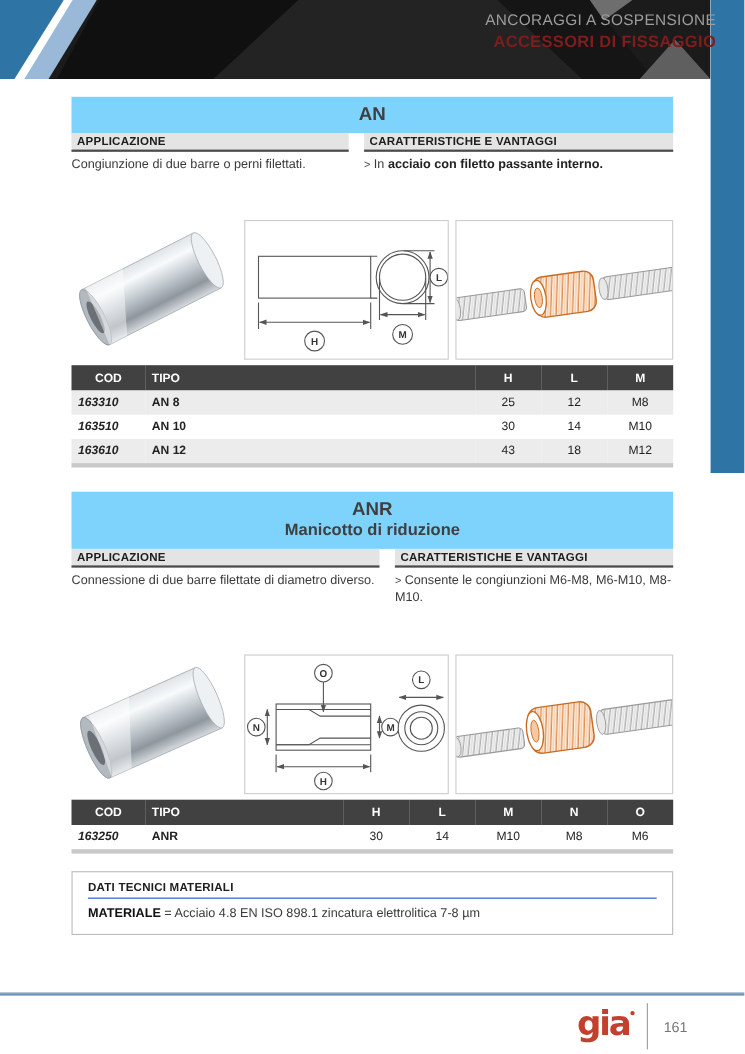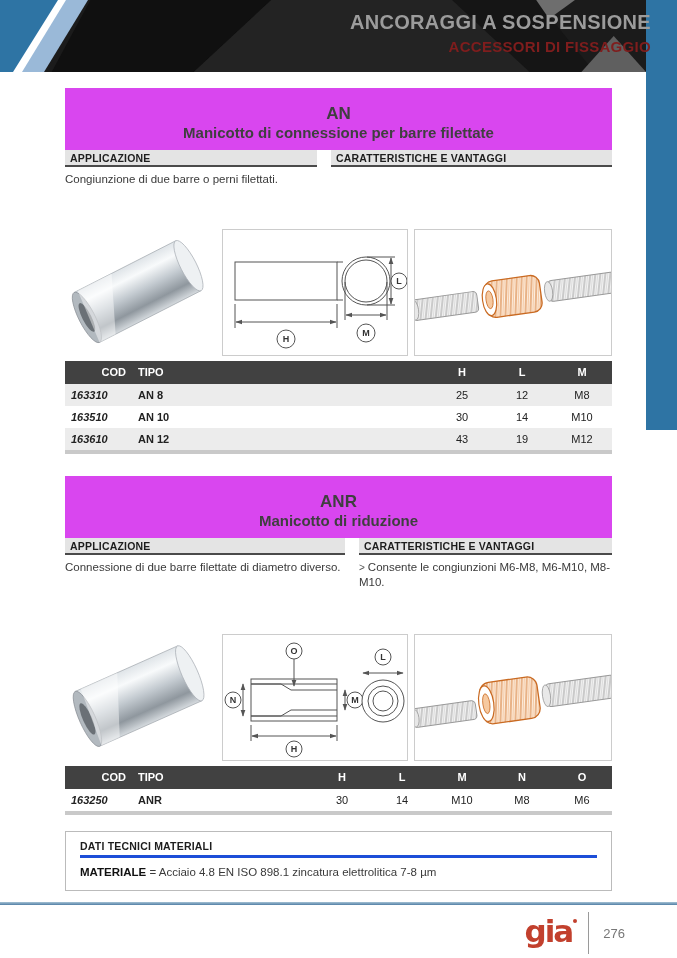--- a/index.html
+++ b/index.html
@@ -9,32 +9,32 @@
   
   .header{position:absolute;top:0;left:0;width:646px;height:72px;background:#1b1b1b;
           clip-path:polygon(79px 0,100% 0,100% 100%,36px 100%);}
   .facet{position:absolute;top:0;left:0;width:100%;height:100%;}
   .f1{clip-path:polygon(14% 0,42% 0,30% 100%,8% 100%);background:#101010;}
   .f2{clip-path:polygon(42% 0,70% 0,82% 100%,30% 100%);background:#232323;}
   .f3{clip-path:polygon(83% 0,89% 0,85% 26%);background:#6e6e6e;}
   .f4{clip-path:polygon(95% 50%,100% 100%,90% 100%);background:#5f5f5f;}
   .f5{clip-path:polygon(70% 0,83% 0,92% 100%,82% 100%);background:#151515;}
   .header-titles{position:absolute;top:9px;right:26px;text-align:right;z-index:3;}
-  .ht1{font-size:20px;letter-spacing:.3px;color:#9c9c9c;line-height:1.35;font-weight:bold;}
+  .ht1{font-size:14px;letter-spacing:.3px;color:#9c9c9c;line-height:1.35;}
   .ht2{font-size:15px;font-weight:bold;letter-spacing:.3px;color:#7f1d1d;line-height:1.4;}
   .diag-blue{position:absolute;top:0;left:0;width:100px;height:72px;background:#2e74a4;
              clip-path:polygon(0 0,58px 0,13px 100%,0 100%);}
   .diag-light{position:absolute;top:0;left:0;width:120px;height:72px;background:#9ab9d8;
               clip-path:polygon(66px 0,88px 0,44px 100%,22px 100%);}
   .right-bar{position:absolute;top:0;right:0;width:31px;height:430px;background:#2e74a4;}
 
   
   .content{position:absolute;top:72px;left:65px;width:547px;}
 
-  .section-title{margin-top:16px;background:#d946ef;text-align:center;padding:15px 0 7px;}
+  .section-title{margin-top:16px;background:#7dd3fc;text-align:center;padding:5px 0 7px;}
   .st-code{font-size:17px;font-weight:bold;color:#3f3f3f;line-height:1.25;}
   .st-sub{font-size:15px;font-weight:bold;color:#3f3f3f;line-height:1.25;}
 
   .two-col{display:flex;margin-top:0;}
   .col-l{width:252px;margin-right:14px;}
   .col-r{flex:1;}
   .label-bar{background:#e4e4e4;border-bottom:2px solid #4a4a4a;padding:2px 5px 1px;
              font-size:10.5px;font-weight:bold;color:#1d1d1d;letter-spacing:.2px;}
   .col-text{margin:5px 0 0;font-size:11.5px;color:#3a3a3a;line-height:1.3;}
   .gt{color:#555;font-size:10px;margin-right:3px;}
@@ -43,32 +43,32 @@
   .media-row{display:flex;margin-top:42px;height:127px;}
   .photo-box{width:148px;margin-right:9px;}
   .draw-box{width:184px;border:1px solid #ccc;background:#fff;margin-right:6px;}
   .illu-box{flex:1;border:1px solid #ccc;background:#fff;}
   .media-row svg{display:block;width:100%;height:100%;}
 
   table.spec{width:547px;border-collapse:collapse;margin-top:5px;table-layout:fixed;}
   table.spec th{background:#414141;color:#fff;font-size:11px;font-weight:bold;
                 padding:5px 6px;height:13px;}
   table.spec td{font-size:11px;padding:5px 6px;color:#222;}
-  .c-cod{width:55px;text-align:right;}
+  .c-cod{width:55px;text-align:center;}
   .c-tipo{text-align:left;}
   .c-num{width:48px;text-align:center;}
   td.cod{font-weight:bold;font-style:italic;color:#111;font-size:11.5px;}
   td.tipo{font-weight:bold;color:#4a4a4a;font-size:11.5px;}
   td.num{text-align:center;}
   tr.alt{background:#ececec;}
   .table-bottom{height:4px;background:#c9c9c9;}
 
   .materials{margin-top:16px;border:1px solid #bbb;padding:8px 14px 12px;}
   .materials-title{font-size:10.5px;font-weight:bold;color:#1d1d1d;padding-bottom:3px;
-                   border-bottom:3px solid #1d4ed8;letter-spacing:.2px;}
+                   border-bottom:1px solid #1d4ed8;letter-spacing:.2px;}
   .materials-text{margin:8px 0 0;font-size:11.5px;color:#3a3a3a;}
   .materials-text strong{color:#111;}
 
   
   .footer-line{position:absolute;left:0;top:902px;width:677px;height:3px;
                background:linear-gradient(#a6c2d4,#517fa6);}
   .footer{position:absolute;top:912px;right:52px;display:flex;align-items:center;}
   .logo{font-family:"DejaVu Sans",sans-serif;font-size:31px;font-weight:bold;
         color:#c2402d;letter-spacing:-2px;line-height:1;position:relative;top:-2px;}
   .logo-dot{width:4px;height:4px;border-radius:50%;background:#c2402d;
@@ -124,30 +124,30 @@
     <div class="ht2">ACCESSORI DI FISSAGGIO</div>
   </div>
   <div class="diag-blue"></div>
   <div class="diag-light"></div>
   <div class="right-bar"></div>
 
   <div class="content">
 
     <div class="section-title">
       <div class="st-code">AN</div>
-      <div class="st-sub">Manicotto di connessione per barre filettate</div>
     </div>
 
     <div class="two-col">
       <div class="col-l">
         <div class="label-bar">APPLICAZIONE</div>
         <p class="col-text">Congiunzione di due barre o perni filettati.</p>
       </div>
       <div class="col-r">
         <div class="label-bar">CARATTERISTICHE E VANTAGGI</div>
+        <p class="col-text"><span class="gt">&gt;</span><span>In </span><span class="feat-bold">acciaio con filetto passante interno.</span></p>
       </div>
     </div>
 
     <div class="media-row">
       <div class="photo-box">
         <svg viewBox="0 0 148 127">
           <g transform="rotate(-27 74 63)">
             <rect x="16" y="34" width="114" height="56" fill="url(#metalGrad)" stroke="#9aa0a6" stroke-width="0.6"></rect>
             <ellipse cx="130" cy="62" rx="8" ry="28" fill="#eef1f3" stroke="#aab0b6" stroke-width="0.7"></ellipse>
             <ellipse cx="16" cy="62" rx="8" ry="28" fill="#b2b9bf" stroke="#8a9096" stroke-width="0.7"></ellipse>
@@ -219,21 +219,21 @@
           <td class="cod">163510</td>
           <td class="tipo">AN 10</td>
           <td class="num">30</td>
           <td class="num">14</td>
           <td class="num">M10</td>
         </tr>
         <tr class="alt">
           <td class="cod">163610</td>
           <td class="tipo">AN 12</td>
           <td class="num">43</td>
-          <td class="num">19</td>
+          <td class="num">18</td>
           <td class="num">M12</td>
         </tr>
       </tbody>
     </table>
     <div class="table-bottom"></div>
 
     <div class="section-title" style="margin-top:22px;">
       <div class="st-code">ANR</div>
       <div class="st-sub">Manicotto di riduzione</div>
     </div>
@@ -338,16 +338,16 @@
       <p class="materials-text"><strong>MATERIALE</strong><span> = Acciaio 4.8 EN ISO 898.1 zincatura elettrolitica 7-8 µm</span></p>
     </div>
 
   </div>
 
   <div class="footer-line"></div>
   <div class="footer">
     <span class="logo">gia</span>
     <span class="logo-dot"></span>
     <span class="fdiv"></span>
-    <span class="pagenum">276</span>
+    <span class="pagenum">161</span>
   </div>
 
 </div>
 
 </body></html>

